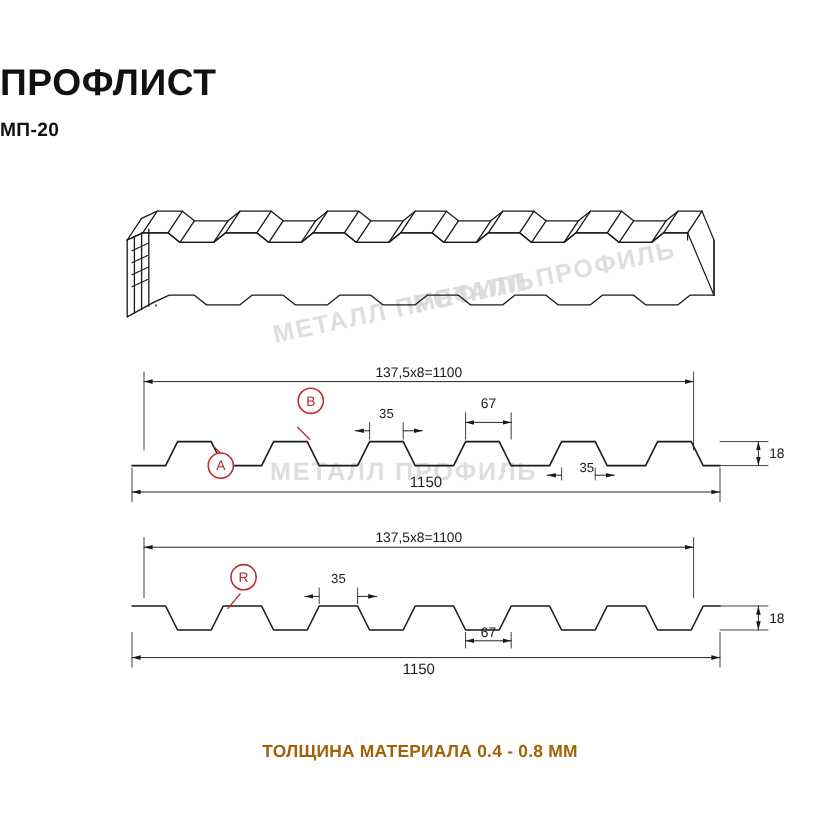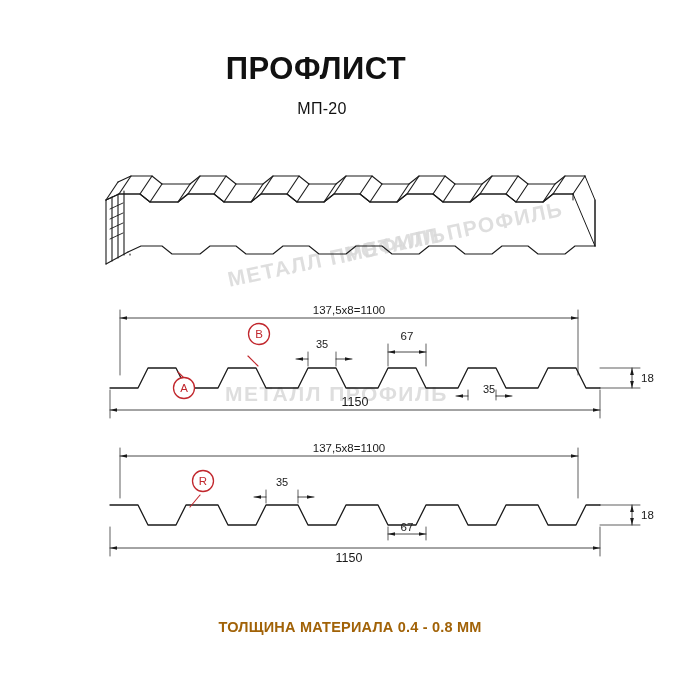--- a/index.html
+++ b/index.html
@@ -18,36 +18,35 @@
   .page {
     position: relative;
     width: 700px;
     height: 700px;
   }
   .title-block {
     position: absolute;
     top: 52px;
     left: 0;
     width: 632px;
-    text-align: center;
+    text-align: left;
   }
   .main-title {
     font-size: 31px;
     font-weight: bold;
     letter-spacing: 0.5px;
     color: #111;
     line-height: 1.1;
   }
   .sub-title {
     font-size: 16px;
-    font-weight: normal;
+    font-weight: bold;
     color: #111;
     margin-top: 14px;
     letter-spacing: 0.3px;
-    padding-left: 12px;
   }
   .footer-note {
     position: absolute;
     top: 619px;
     left: 0;
     width: 700px;
     text-align: center;
     font-size: 14.5px;
     font-weight: bold;
     letter-spacing: 0.2px;

